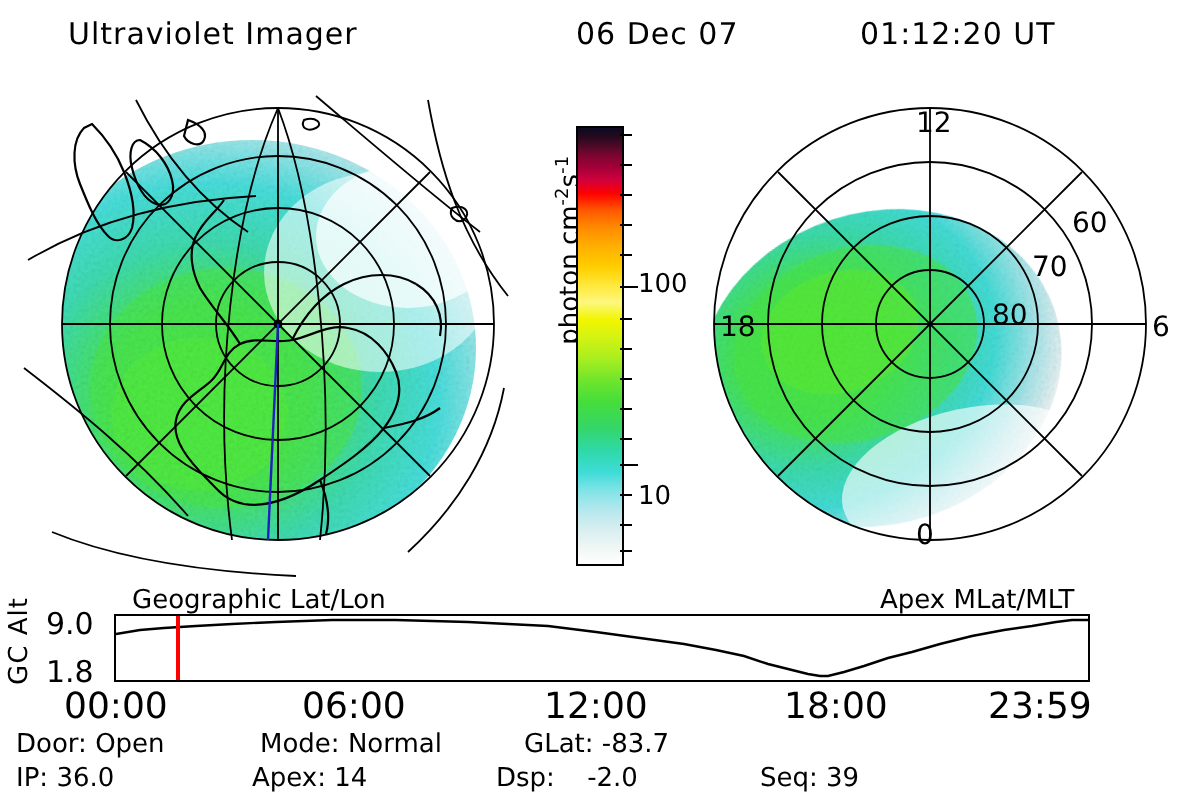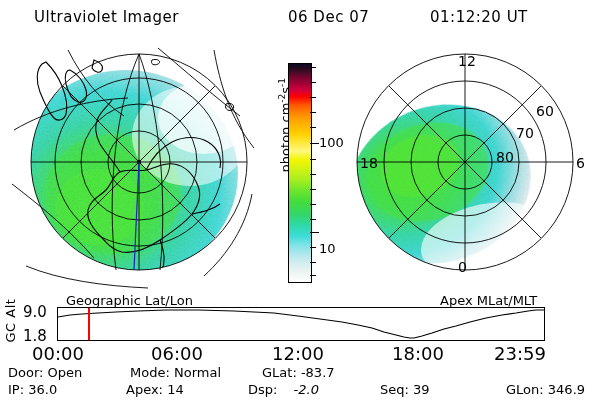--- a/index.html
+++ b/index.html
@@ -314,24 +314,20 @@
     <div class="status-cell c0">
       <span>IP:</span>
       <span>36.0</span>
     </div>
     <div class="status-cell c1">
       <span>Apex:</span>
       <span>14</span>
     </div>
     <div class="status-cell c2">
       <span>Dsp:</span>
-      <span style="margin-left:12px;font-style:italic;">-2.0</span>
+      <span style="margin-left:12px;">-2.0</span>
     </div>
     <div class="status-cell c3">
       <span>Seq:</span>
       <span>39</span>
     </div>
-    <div class="status-cell c4">
-      <span>GLon:</span>
-      <span>346.9</span>
-    </div>
   </div>
 </div>
 
 </body></html>

